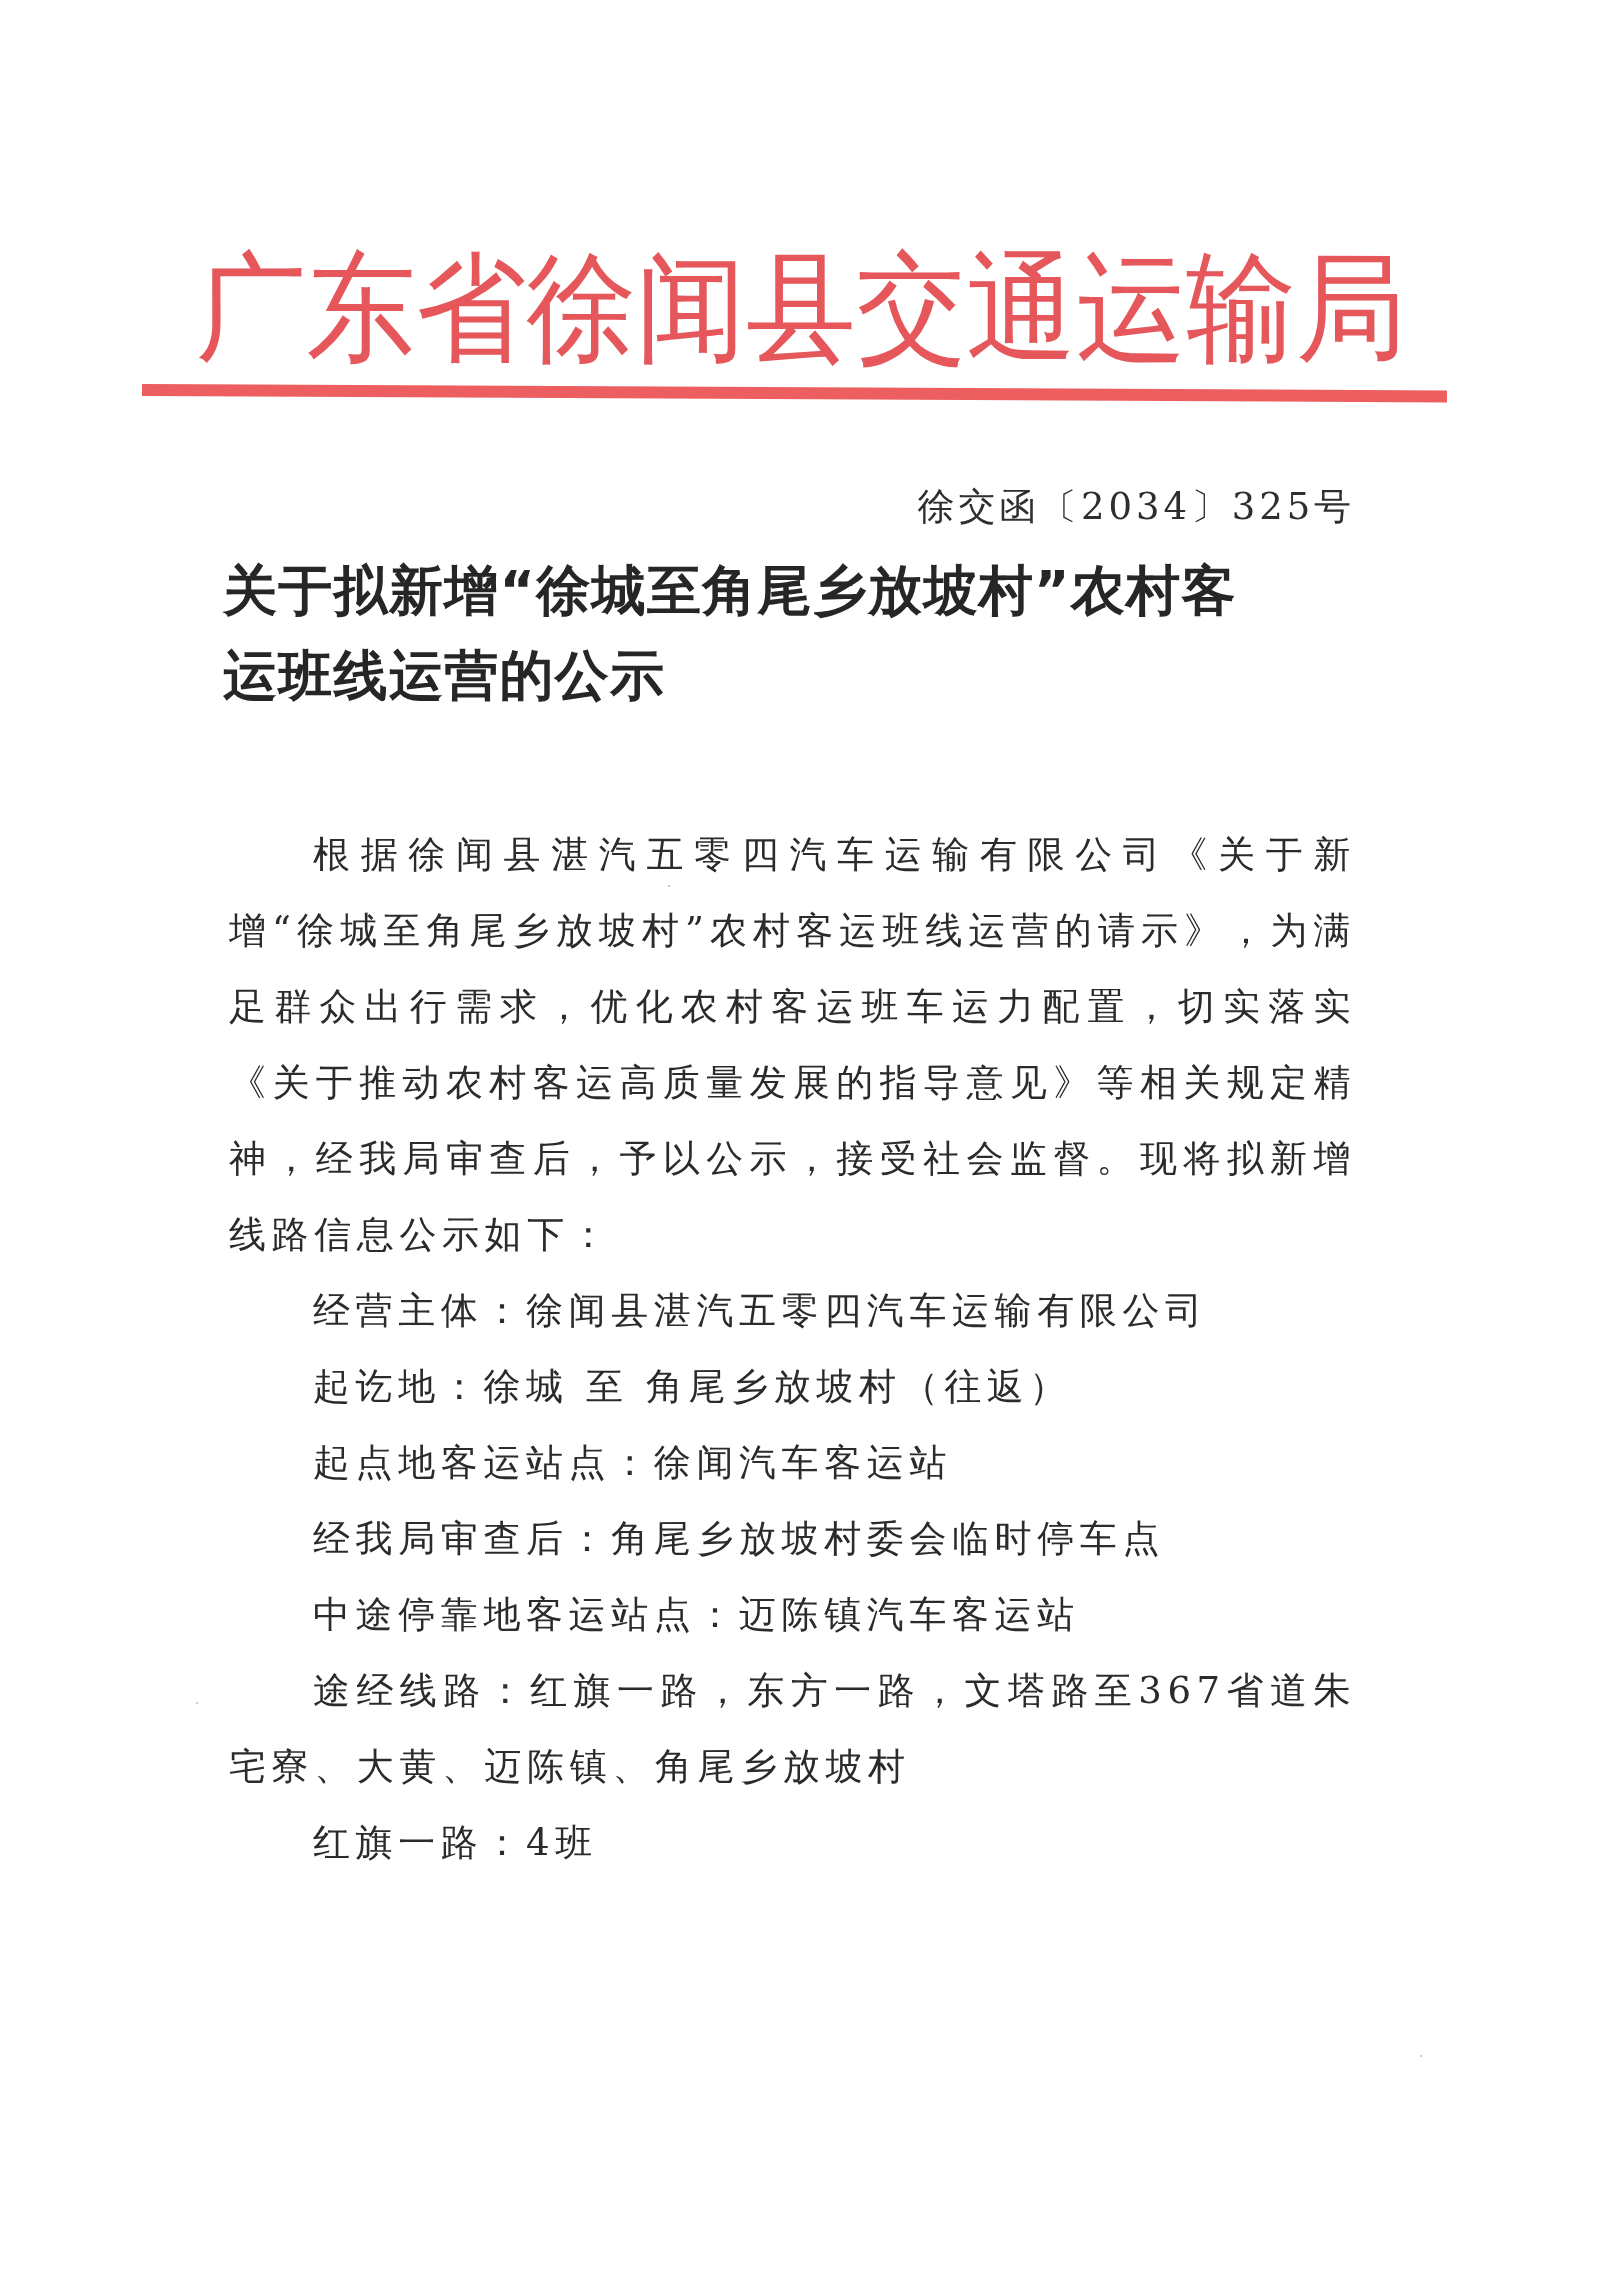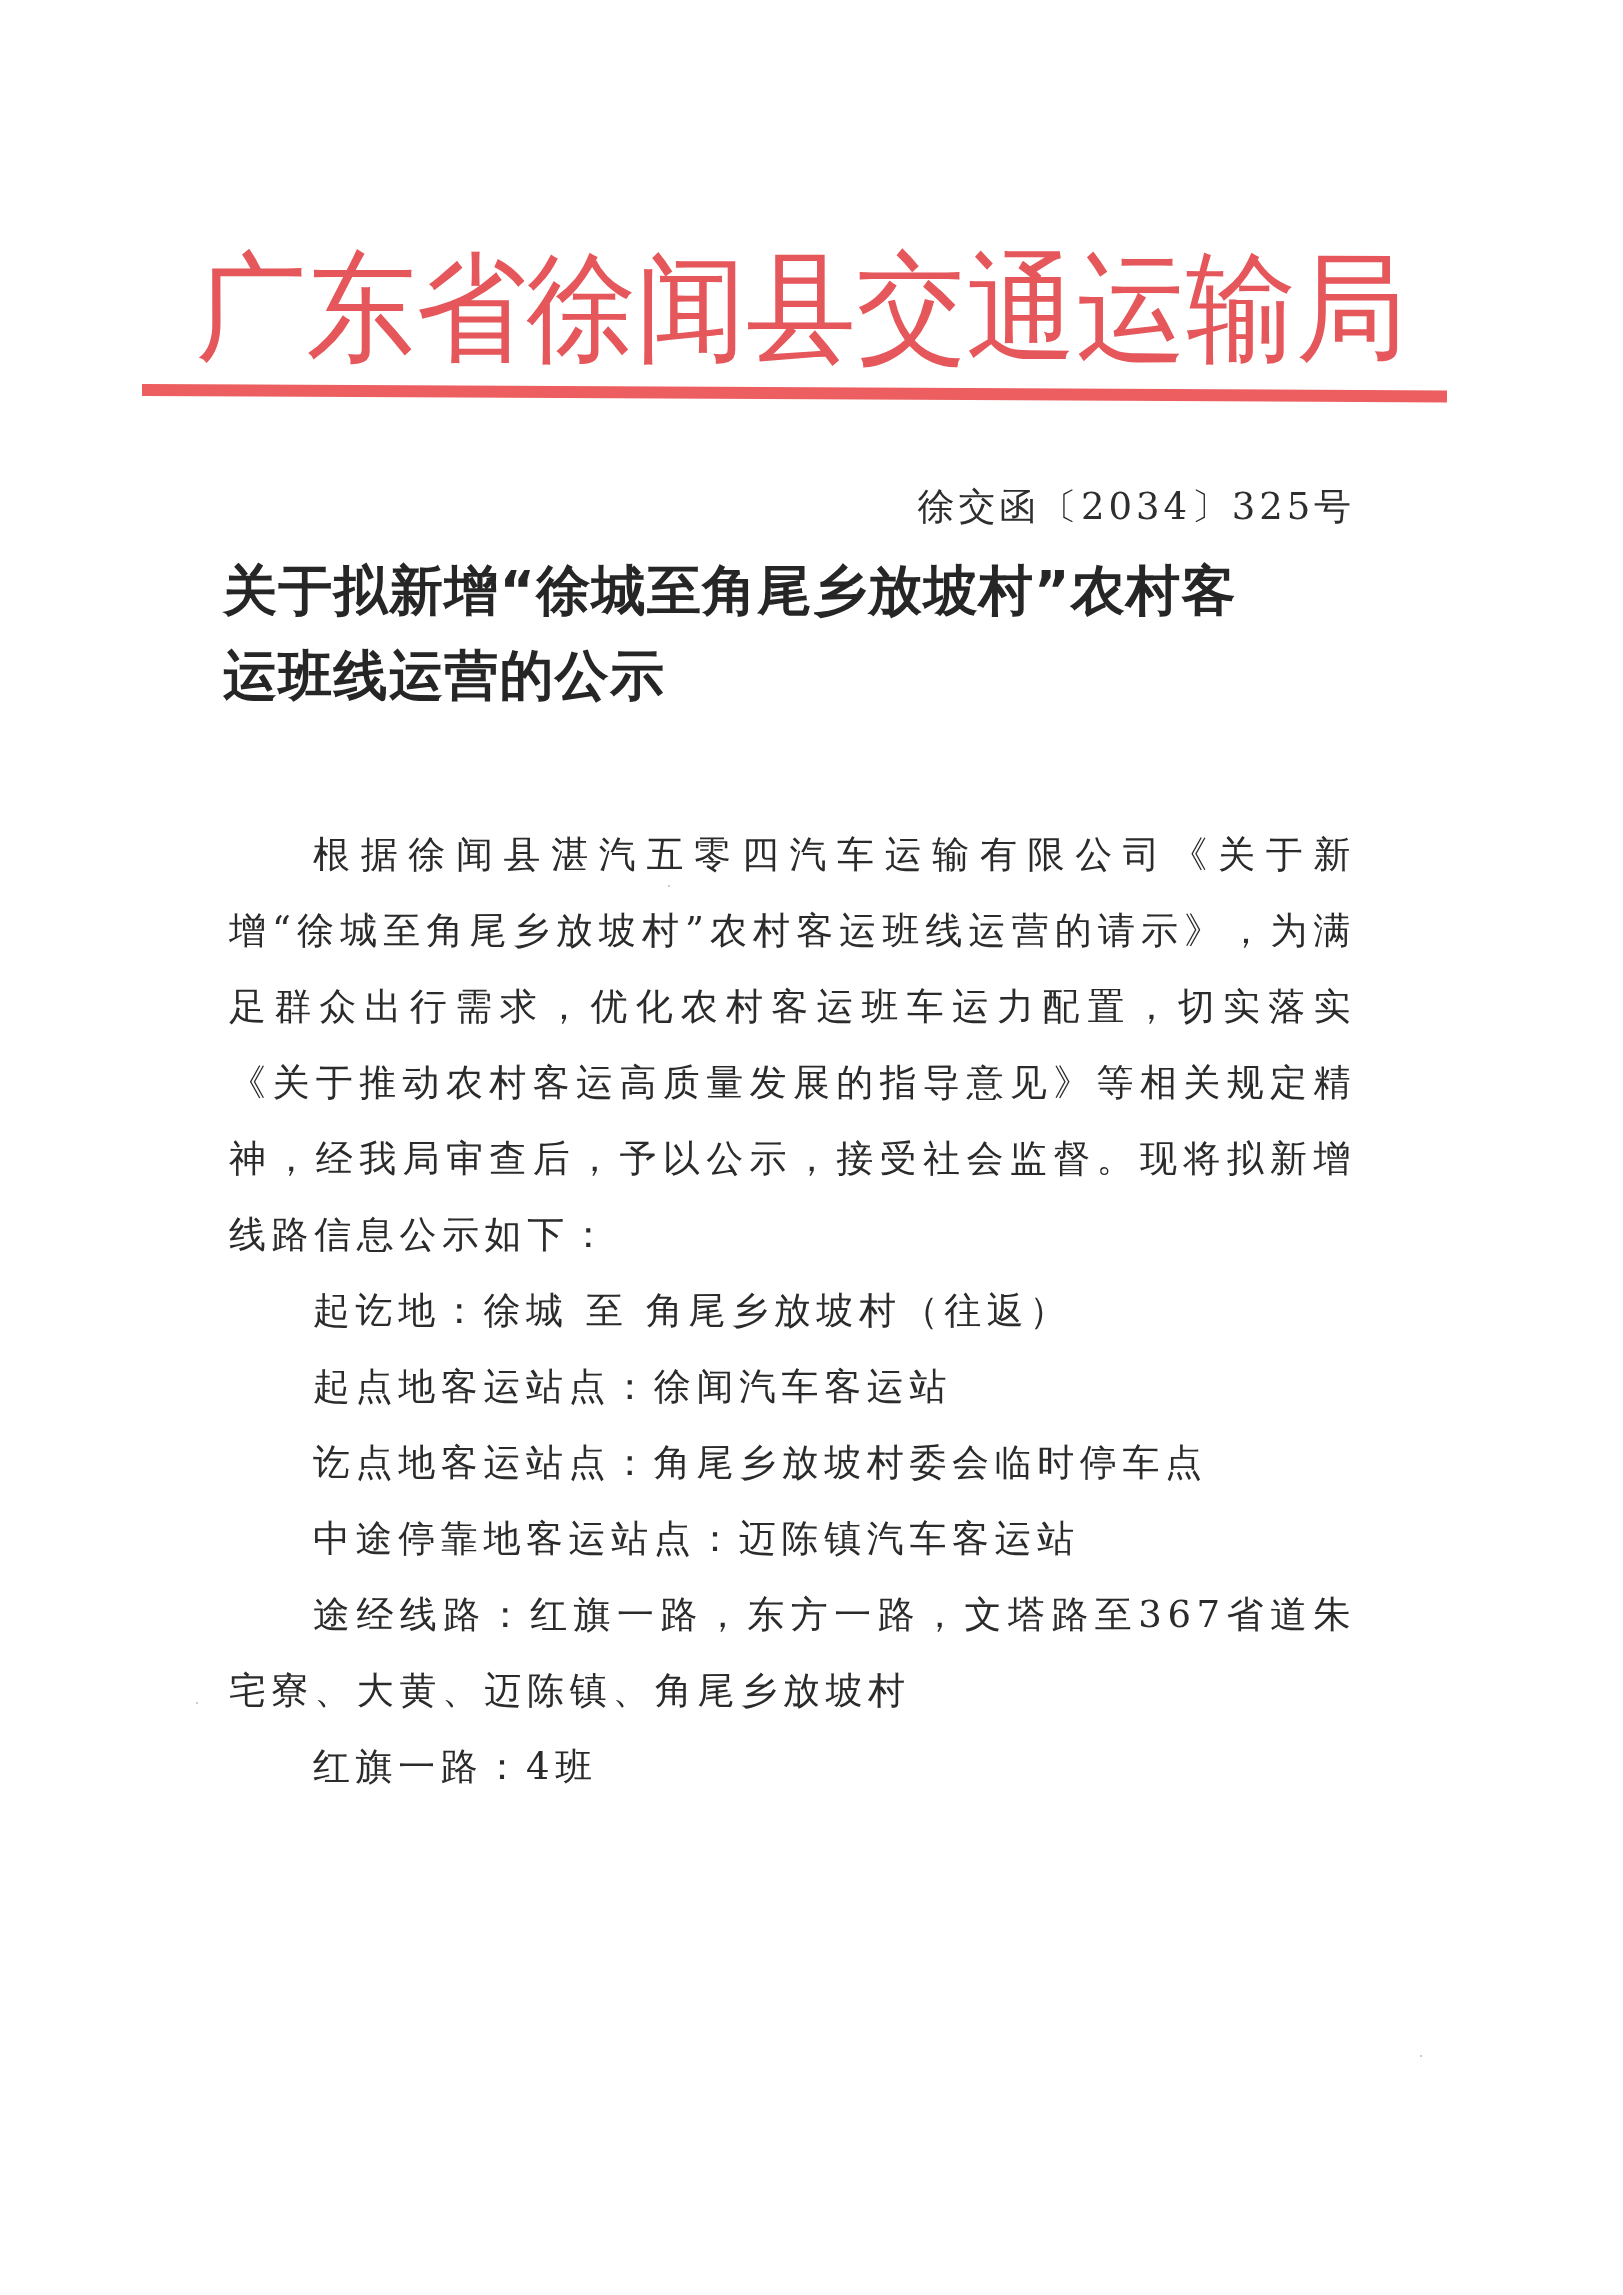--- a/index.html
+++ b/index.html
@@ -122,27 +122,30 @@
 
 <div class="doc-number">徐交函〔2034〕325号</div>
 
 <div class="title l1">关于拟新增“徐城至角尾乡放坡村”农村客</div>
 <div class="title l2">运班线运营的公示</div>
 
 <div class="body-text">
   <p class="para-indent">根据徐闻县湛汽五零四汽车运输有限公司《关于新增“徐城至角尾乡放坡村”农村客运班线运营的请示》，为满足群众出行需求，优化农村客运班车运力配置，切实落实《关于推动农村客运高质量发展的指导意见》等相关规定精神，经我局审查后，予以公示，接受社会监督。现将拟新增线路信息公示如下：</p>
 
   <p class="field indent">
+    <span>经营主体：</span><span>徐闻县湛汽五零四汽车运输有限公司</span>
+  </p>
+  <p class="field indent">
     <span>起讫地：</span><span>徐城 至 角尾乡放坡村（往返）</span>
   </p>
   <p class="field indent">
     <span>起点地客运站点：</span><span>徐闻汽车客运站</span>
   </p>
   <p class="field indent">
-    <span>讫点地客运站点：</span><span>角尾乡放坡村委会临时停车点</span>
+    <span>经我局审查后：</span><span>角尾乡放坡村委会临时停车点</span>
   </p>
   <p class="field indent">
     <span>中途停靠地客运站点：</span><span>迈陈镇汽车客运站</span>
   </p>
   <p class="field hanging">
     <span>途经线路：</span><span>红旗一路，东方一路，文塔路至367省道朱宅寮、大黄、迈陈镇、角尾乡放坡村</span>
   </p>
   <p class="field indent">
     <span>红旗一路：</span><span>4班</span>
   </p>

